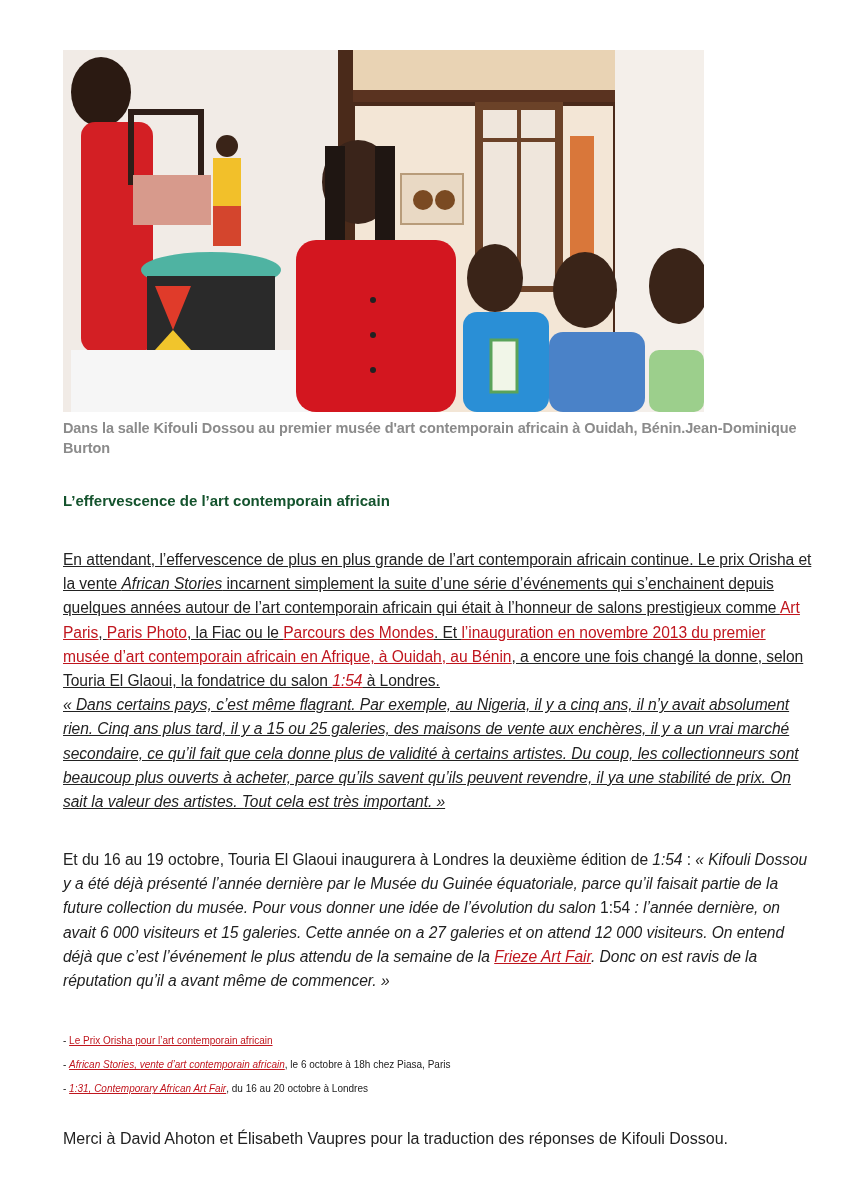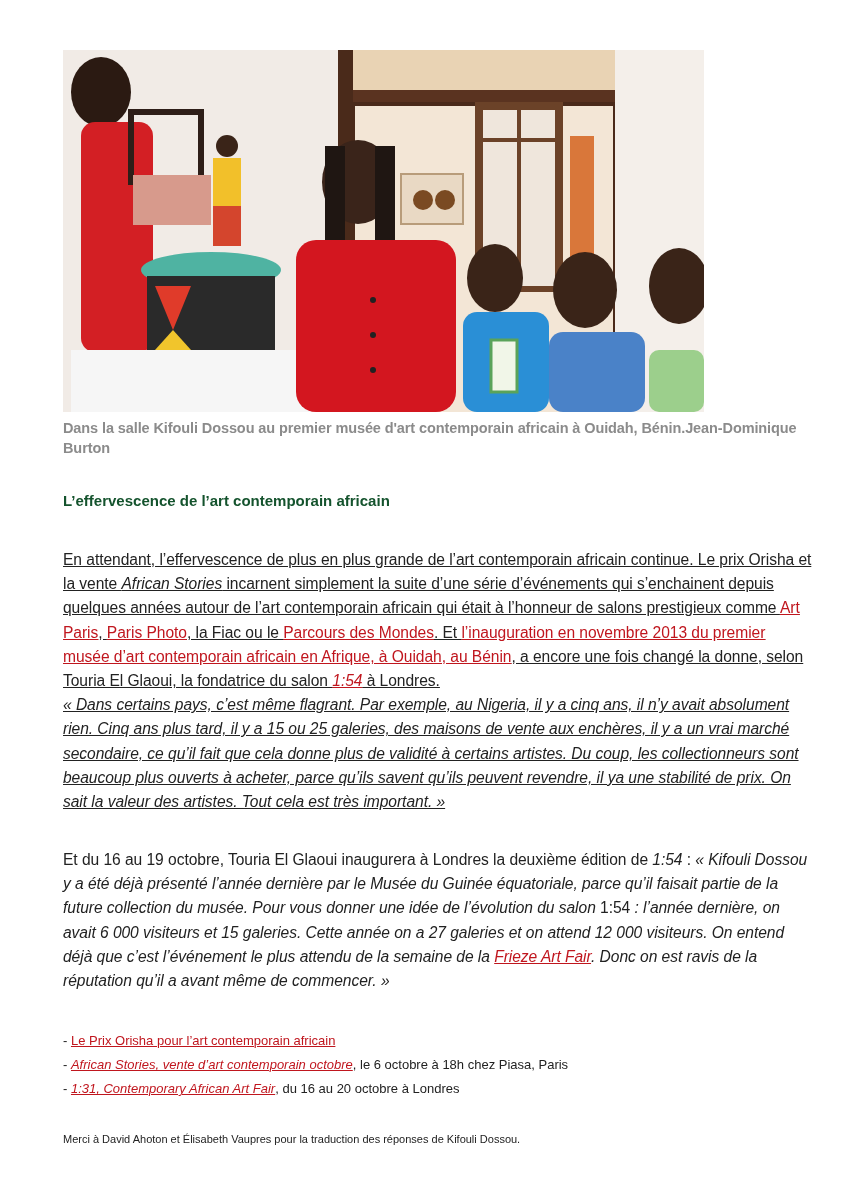--- a/index.html
+++ b/index.html
@@ -16,22 +16,22 @@
              font-size: 14.5px; line-height: 20px; color: #8b8b8b; font-weight: bold;
              letter-spacing: -0.1px; }
 
   .subhead { position: absolute; left: 52px; top: 492px; font-size: 15px;
              font-weight: bold; color: #14532d; }
 
   .para { position: absolute; left: 52px; width: 750px; font-size: 15.6px;
           line-height: 24.2px; color: #222; letter-spacing: -0.05px; }
   .p1 { top: 548px; text-decoration: underline; }
   .p2 { top: 848px; }
-  .links { position: absolute; left: 52px; top: 1029px; width: 750px; font-size: 13px; line-height: 24.2px; }
-  .thanks { position: absolute; left: 52px; top: 1127px; font-size: 11px; line-height: 24px; }
+  .links { position: absolute; left: 52px; top: 1029px; width: 750px; font-size: 10px; line-height: 24.2px; }
+  .thanks { position: absolute; left: 52px; top: 1127px; font-size: 16px; line-height: 24px; }
 
   a.lnk { color: #c0161e; text-decoration: underline; text-decoration-thickness: 1px; }
   i { font-style: italic; }
   .q { font-style: italic; }
   .li { display: block; }
 </style>
 </head>
 <body>
 
 <div class="page">
@@ -93,18 +93,18 @@
   <div class="caption">Dans la salle Kifouli Dossou au premier musée d'art contemporain africain à Ouidah, Bénin.Jean-Dominique Burton</div>
 
   <div class="subhead">L’effervescence de l’art contemporain africain</div>
 
   <div class="para p1"><span>En attendant, l’effervescence de plus en plus grande de l’art contemporain africain continue. Le prix Orisha et la vente </span><i>African Stories</i><span> incarnent simplement la suite d’une série d’événements qui s’enchainent depuis quelques années autour de l’art contemporain africain  qui était à l’honneur de salons prestigieux comme </span><a class="lnk" href="#">Art Paris</a><span>, </span><a class="lnk" href="#">Paris Photo</a><span>, la Fiac ou le </span><a class="lnk" href="#">Parcours des Mondes</a><span>. Et </span><a class="lnk" href="#">l’inauguration en novembre 2013 du premier musée d’art contemporain africain en Afrique, à Ouidah, au Bénin</a><span>, a encore une fois changé la donne, selon Touria El Glaoui, la fondatrice du salon </span><a class="lnk" href="#" style="font-style:italic">1:54</a><span> à Londres.</span><br><span class="q">« Dans certains pays, c’est même flagrant. Par exemple, au Nigeria, il y a cinq ans, il n’y avait absolument rien. Cinq ans plus tard, il y a 15 ou 25 galeries, des maisons de vente aux enchères, il y a un vrai marché secondaire, ce qu’il fait que cela donne plus de validité à certains artistes. Du coup, les collectionneurs sont beaucoup plus ouverts à acheter, parce qu’ils savent qu’ils peuvent revendre, il ya une stabilité de prix. On sait la valeur des artistes. Tout cela est très important. »</span></div>
 
   <div class="para p2"><span>Et du 16 au 19 octobre, Touria El Glaoui inaugurera à Londres la deuxième édition de </span><i>1:54</i><span> : </span><span class="q">« Kifouli Dossou y a été déjà présenté l’année dernière par le Musée du Guinée équatoriale, parce qu’il faisait partie de la future collection du musée. Pour vous donner une idée de l’évolution du salon </span><span>1:54</span><span class="q"> : l’année dernière, on avait 6 000 visiteurs et 15 galeries. Cette année on a 27 galeries et on attend 12 000 visiteurs. On entend déjà que c’est l’événement le plus attendu de la semaine de la </span><a class="lnk" href="#" style="font-style:italic">Frieze Art Fair</a><span class="q">. Donc on est ravis de la réputation qu’il a avant même de commencer. »</span></div>
 
   <div class="links">
     <span class="li"><span>- </span><a class="lnk" href="#">Le Prix Orisha pour l’art contemporain africain</a><span></span></span>
-    <span class="li"><span>- </span><a class="lnk" href="#" style="font-style:italic">African Stories, vente d’art contemporain octobre</a><span>, le 6 octobre à 18h chez Piasa, Paris</span></span>
+    <span class="li"><span>- </span><a class="lnk" href="#" style="font-style:italic">African Stories, vente d’art contemporain africain</a><span>, le 6 octobre à 18h chez Piasa, Paris</span></span>
     <span class="li"><span>- </span><a class="lnk" href="#" style="font-style:italic">1:31, Contemporary African Art Fair</a><span>, du 16 au 20 octobre à Londres</span></span>
   </div>
 
   <div class="thanks">Merci à David Ahoton et Élisabeth Vaupres pour la traduction des réponses de Kifouli Dossou.</div>
 </div>
 
 </body></html>

